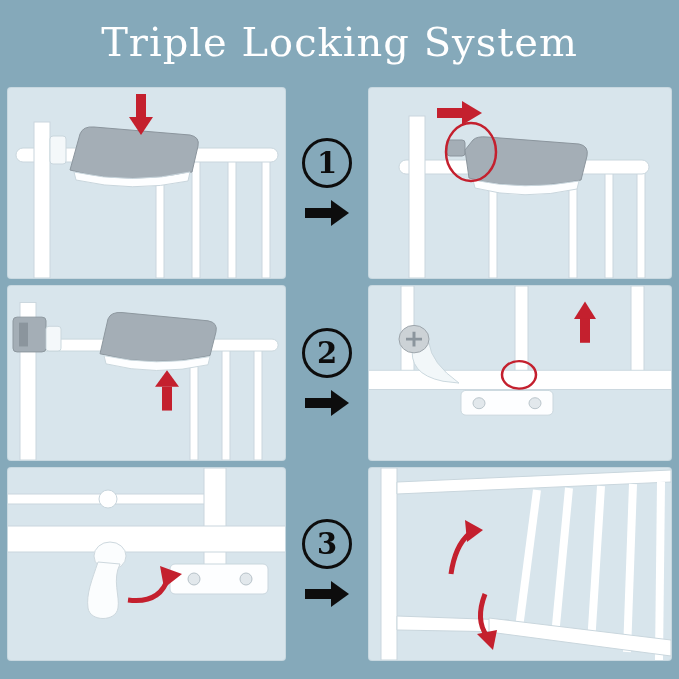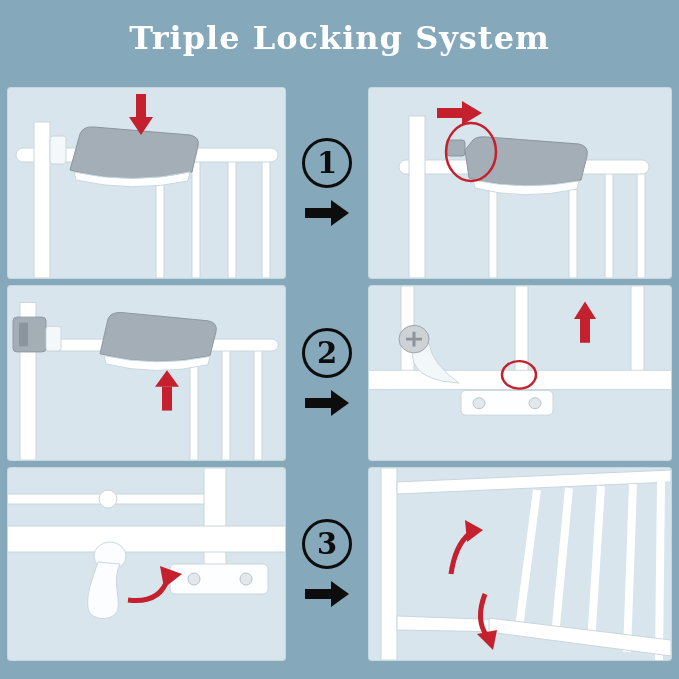--- a/index.html
+++ b/index.html
@@ -3,22 +3,22 @@
 <meta charset="utf-8">
 <style>
   html,body{margin:0;padding:0;}
   body{
     width:679px;height:679px;overflow:hidden;
     background:#85a9ba;
     font-family:"Liberation Serif","DejaVu Serif",serif;
     -webkit-font-smoothing:antialiased;
   }
   .title{
-    text-align:center;color:#ffffff;font-weight:bold;
-    font-size:32px;line-height:1;padding-top:22px;height:62px;
+    text-align:center;color:#ffffff;font-weight:normal;
+    font-size:40px;line-height:1;padding-top:22px;height:62px;
     letter-spacing:1px;
     font-family:"DejaVu Serif","Liberation Serif",serif;
   }
   .grid{display:flex;flex-direction:column;gap:8px;padding:4px 8px 0 8px;}
   .row{display:flex;align-items:stretch;}
   .panel{
     background:#d8e5ec;border-radius:3px;overflow:hidden;position:relative;
     box-shadow:0 0 0 1px rgba(255,255,255,.55);
   }
   .panel svg{display:block;width:100%;height:100%;}

